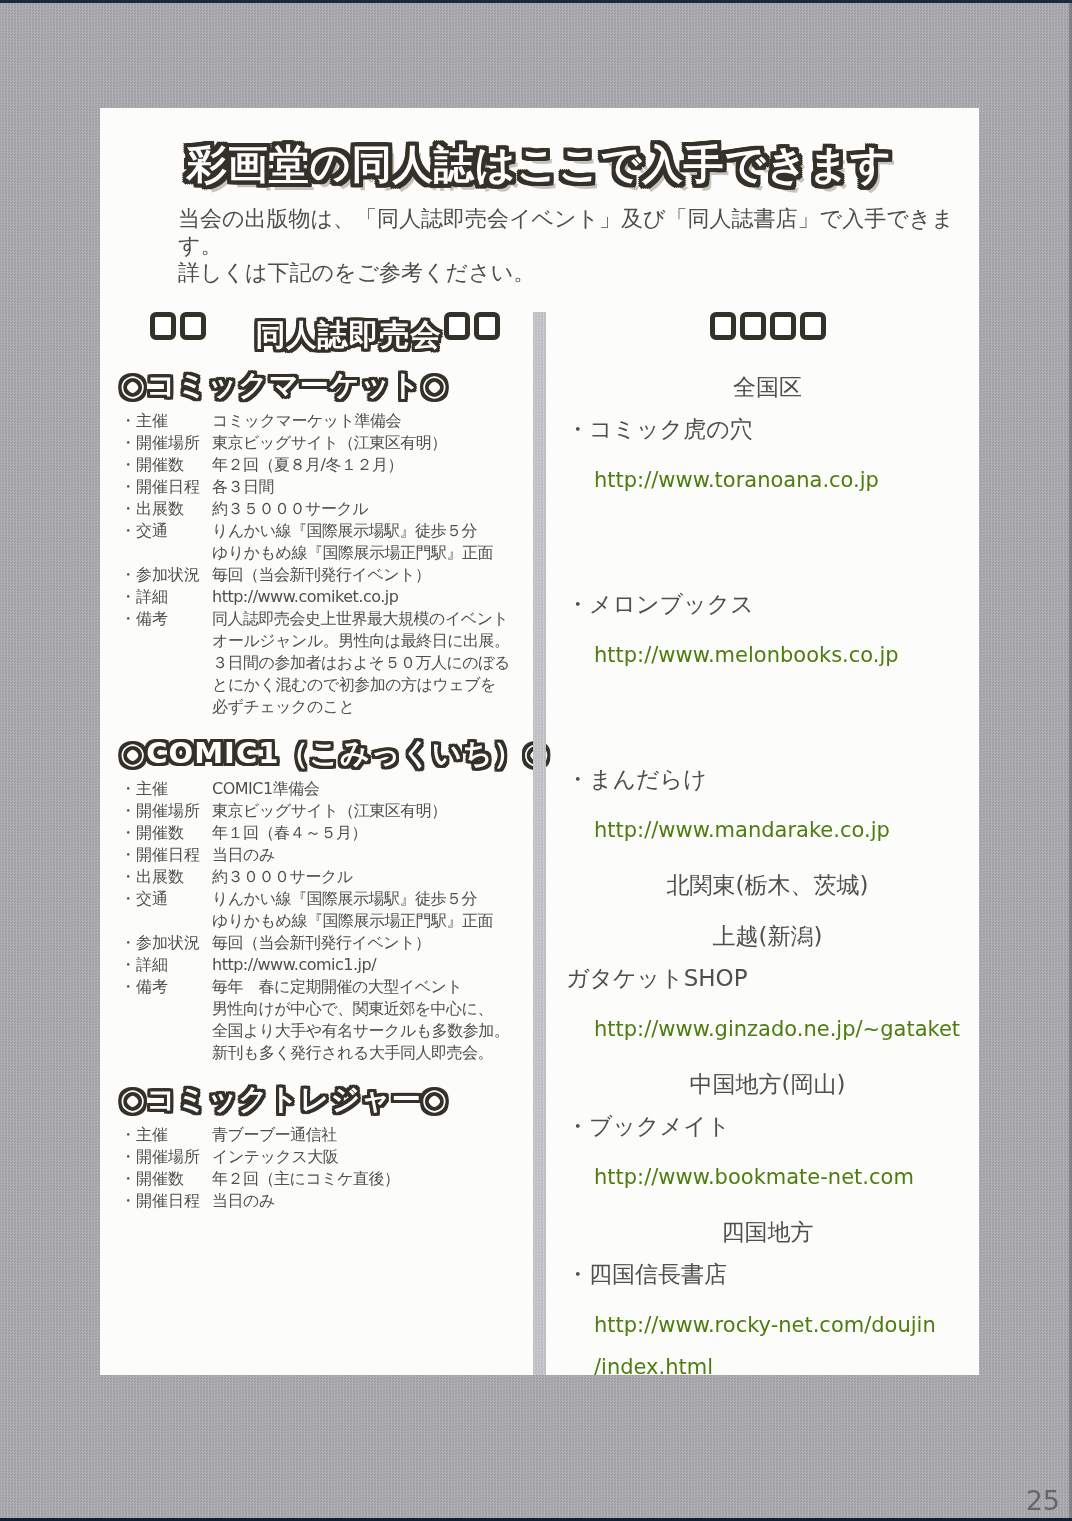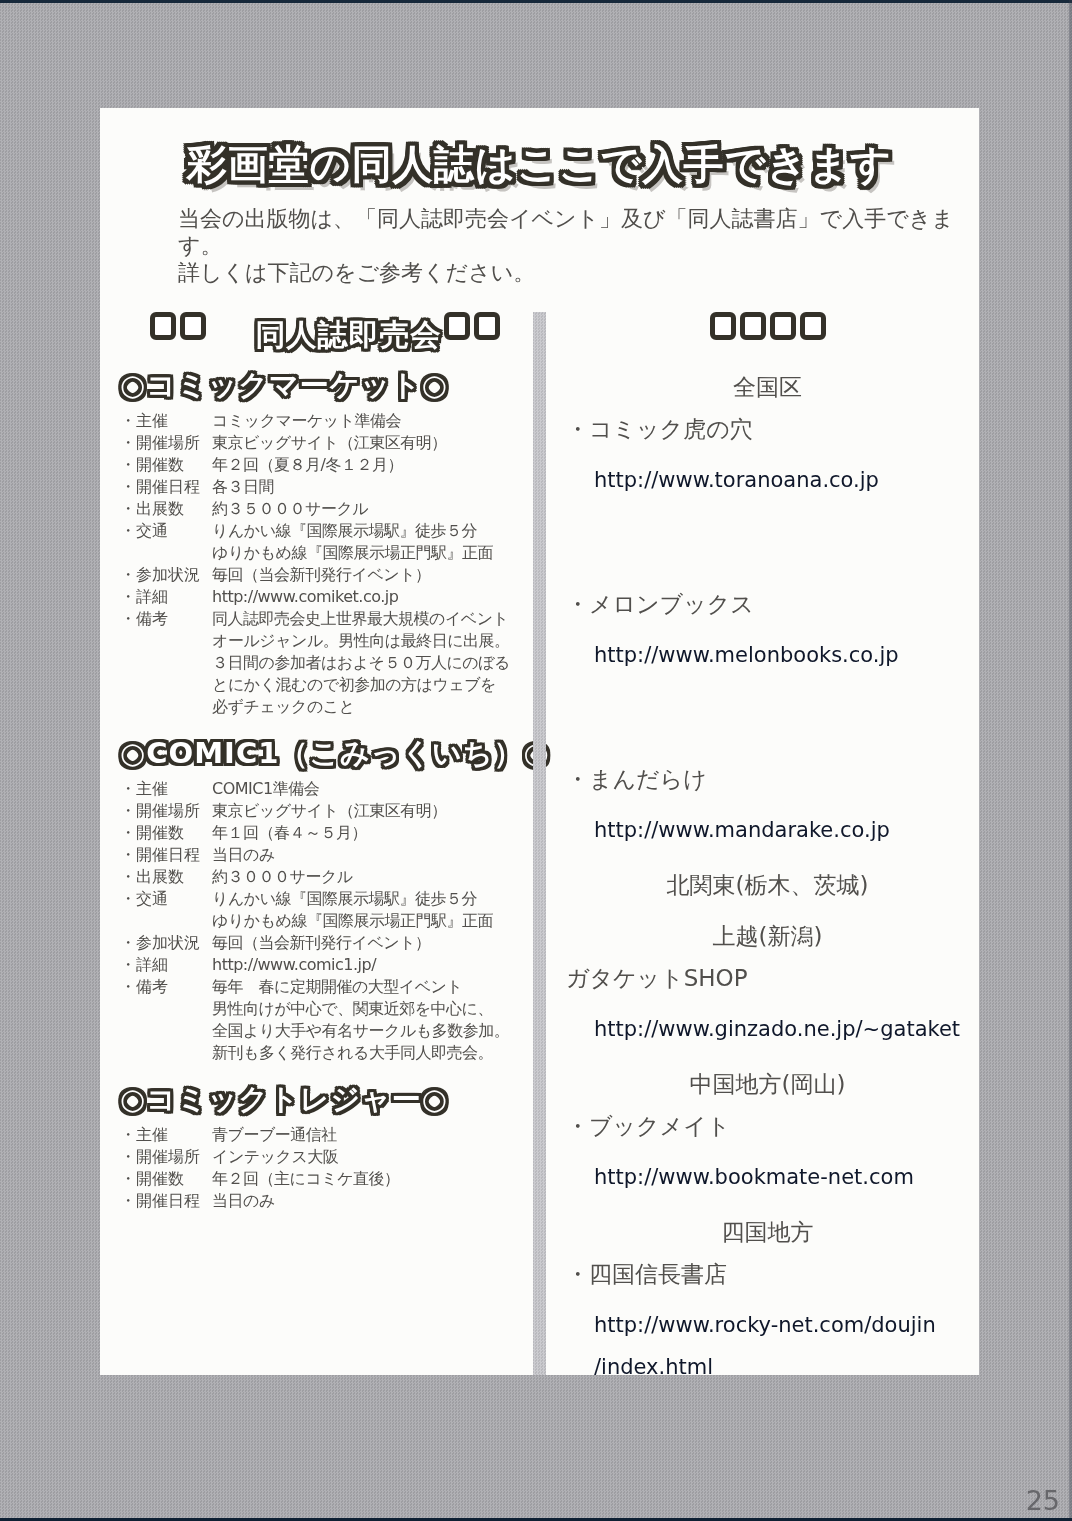--- a/index.html
+++ b/index.html
@@ -66,21 +66,21 @@
   .info-label{flex:0 0 92px;}
   .info-value{white-space:pre-line;letter-spacing:-0.5px;}
   .region-divider{display:flex;align-items:center;margin-top:17px;color:#514f4c;flex-direction:column;}
   .group:first-of-type .region-divider{margin-top:20px;}
   .region-divider .line{flex:1;border-top:2px solid #7c7c7e;height:0;}
   .region-label{margin:0 4px;font-size:23px;line-height:30px;white-space:nowrap;}
   .store{margin-top:10px;}
   .store + .store{margin-top:88px;}
   .store-name{font-size:23px;line-height:30px;color:#514f4c;white-space:nowrap;}
   .store-url{
-    margin-top:15px;padding-left:28px;font-size:21px;line-height:42px;color:#0f172a;
+    margin-top:15px;padding-left:28px;font-size:21px;line-height:42px;color:#4d7c0f;
     white-space:pre-line;word-break:break-all;
   }
   .page-number{position:absolute;right:12px;bottom:5px;font-size:27px;color:#67676b;}
 </style>
 </head>
 <body>
 
 <div class="top-line"></div>
 <div class="right-shade"></div>
 

